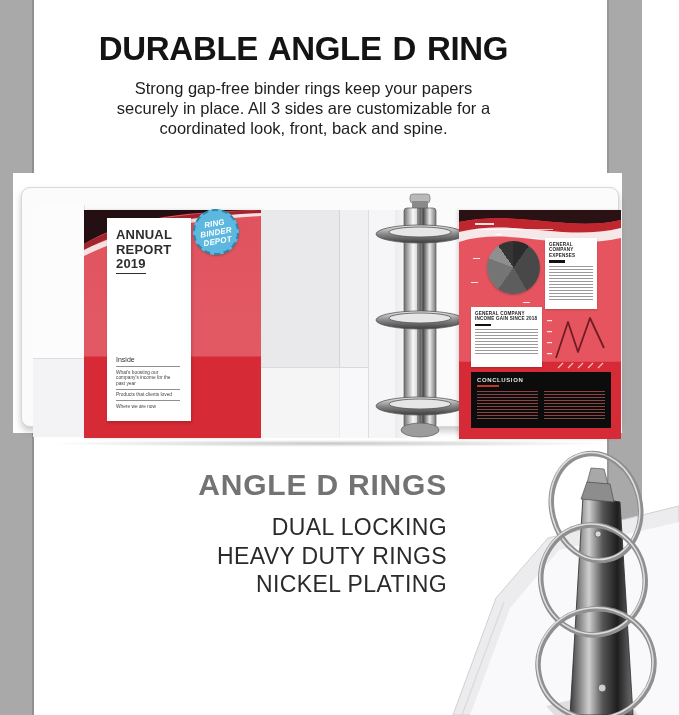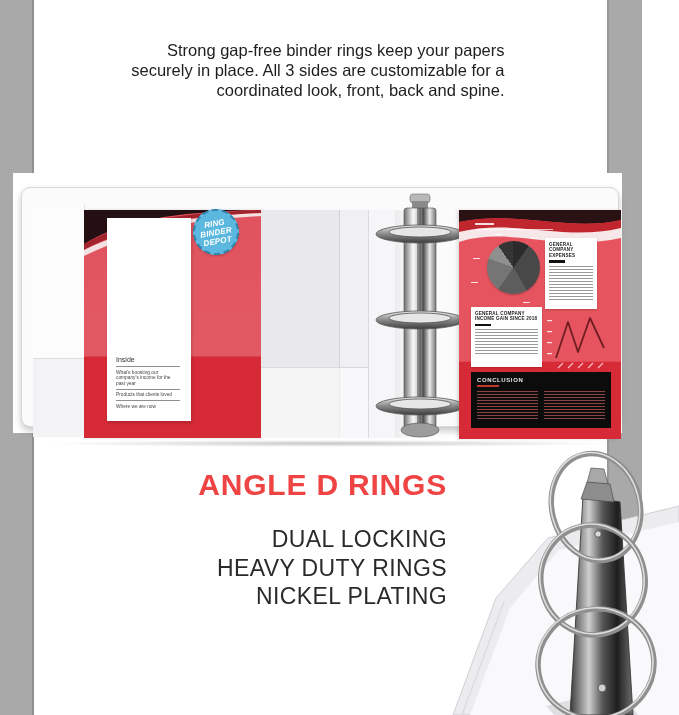--- a/index.html
+++ b/index.html
@@ -9,21 +9,21 @@
     font-family:"Liberation Sans", sans-serif;
     -webkit-font-smoothing:antialiased;
   }
   
   .bar-left{position:absolute;left:0;top:0;width:34px;height:715px;background:var(--bar-gray,#a9a9a9);box-shadow:inset -2px 0 0 #909090;z-index:1;}
   .bar-right{position:absolute;left:607px;top:0;width:35px;height:543px;background:var(--bar-gray,#a9a9a9);box-shadow:inset 2px 0 0 #989898;z-index:1;}
 
   
   .header{position:absolute;left:0;top:30px;width:607px;text-align:center;z-index:2;}
   .main-title{font-size:33px;font-weight:bold;color:#141414;letter-spacing:-0.3px;word-spacing:2px;}
-  .subtitle{margin:10px auto 0;max-width:402px;font-size:16.5px;line-height:20px;color:#1e1e1e;text-align:right;}
+  .subtitle{margin:10px auto 0;max-width:402px;font-size:16.5px;line-height:20px;color:#1e1e1e;}
 
   
   .photo{position:absolute;left:13px;top:173px;width:609px;height:260px;background:#ffffff;z-index:2;}
   .binder{position:absolute;left:8px;top:14px;width:596px;height:238px;background:#fbfbfc;border:1px solid #d8d8db;border-radius:9px;box-shadow:0 4px 7px rgba(0,0,0,0.22);}
   .back-strip{position:absolute;left:11px;top:17px;width:51px;height:232px;background:#fcfcfd;border-right:1px solid #e2e2e6;border-radius:6px 0 0 6px;}
   .back-strip .pocket{position:absolute;left:0;bottom:0;width:100%;height:78px;background:#f3f3f6;border-top:1px solid #dddde1;}
 
   .red-cover{position:absolute;left:62px;top:22px;width:177px;height:228px;
     background:linear-gradient(180deg,var(--accent-red,#e0535e) 0%,#e25964 64%,var(--deep-red,#d62b36) 64.5%,var(--deep-red,#d62b36) 100%);
     box-shadow:2px 0 3px rgba(0,0,0,0.15);}
@@ -74,49 +74,55 @@
   .conclusion{position:absolute;left:12px;top:162px;width:140px;height:56px;background:#0c0c0c;padding:5px 6px;box-sizing:border-box;}
   .conclusion .c-title{font-size:6px;font-weight:bold;color:#e6e6e6;letter-spacing:0.6px;}
   .conclusion .c-bar{width:22px;height:1.5px;background:#c0392b;margin:2px 0 4px;}
   .c-cols{display:flex;gap:6px;}
   .c-col{flex:1;height:28px;background:repeating-linear-gradient(#8a4444 0 1px,transparent 1px 3px);}
 
   .binder-shadow{position:absolute;left:20px;top:252px;width:575px;height:7px;background:radial-gradient(ellipse at center,rgba(0,0,0,0.22),rgba(0,0,0,0) 70%);}
 
   
   .features{position:absolute;left:0;top:466px;width:447px;text-align:right;z-index:2;}
-  .feat-heading{font-size:30px;line-height:37px;font-weight:bold;color:#ef4444;letter-spacing:0.8px;}
-  .feat-list{margin-top:22px;font-size:23px;line-height:28.5px;color:#2a2a2a;letter-spacing:0.4px;}
+  .feat-heading{font-size:30px;line-height:37px;font-weight:bold;color:#737373;letter-spacing:0.8px;}
+  .feat-list{margin-top:10px;font-size:23px;line-height:28.5px;color:#2a2a2a;letter-spacing:0.4px;}
 
   
   .ringphoto{position:absolute;left:428px;top:438px;width:251px;height:277px;z-index:3;pointer-events:none;}
 </style>
 </head>
 <body>
 
 <div class="bar-left"></div>
 <div class="bar-right"></div>
 
 <div class="header">
+  <div class="main-title">DURABLE ANGLE D RING</div>
   <div class="subtitle">Strong gap-free binder rings keep your papers securely in place. All 3 sides are customizable for a coordinated look, front, back and spine.</div>
 </div>
 
 <div class="photo">
   <div class="binder">
     <div class="back-strip">
         <div class="pocket"></div>
       </div>
 
     <div class="red-cover">
       <svg class="swirl-left" viewBox="0 0 177 46" preserveAspectRatio="none">
         <path d="M0,34 C40,10 90,2 177,0 L0,0 Z" fill="#241013"></path>
         <path d="M0,40 C45,16 95,6 177,3 L177,0 C90,3 38,12 0,34 Z" fill="#a3242c"></path>
         <path d="M0,46 C50,22 100,10 177,6 L177,3 C95,7 45,18 0,40 Z" fill="#f5f5f5" opacity="0.88"></path>
       </svg>
       <div class="report-card">
+        <div class="report-title">
+          <div>ANNUAL</div>
+          <div>REPORT</div>
+          <div><span class="year">2019</span></div>
+        </div>
         <div class="report-inside">
           <div class="inside-label">Inside</div>
           <div class="inside-item">What's boosting our company's income for the past year</div>
           <div class="inside-item">Products that clients loved</div>
           <div class="inside-item">Where we are now</div>
         </div>
       </div>
     </div>
 
     <div class="badge">

